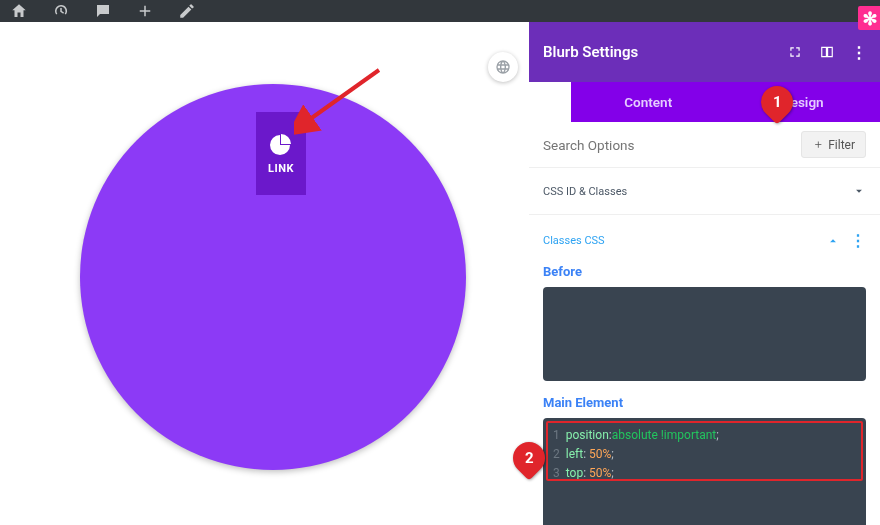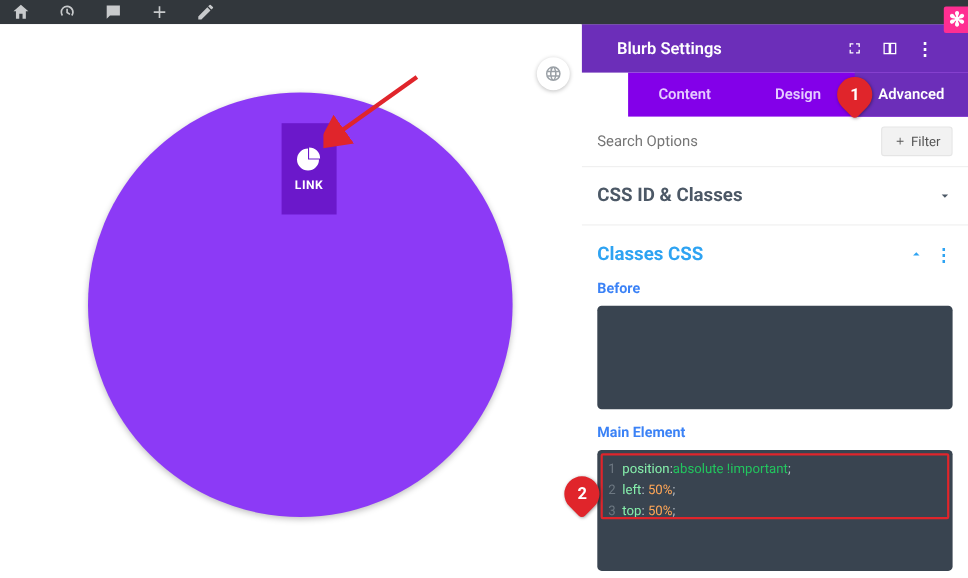--- a/index.html
+++ b/index.html
@@ -20,38 +20,38 @@
     .big-circle { position: absolute; left: 80px; top: 62px; width: 386px; height: 386px; border-radius: 50%; background: #8c3af6; box-shadow: 0 2px 6px rgba(0,0,0,0.25); }
     .blurb-box { position: absolute; left: 256px; top: 90px; width: 50px; height: 83px; background: #6b18cb; display: flex; flex-direction: column; align-items: center; justify-content: center; }
     .blurb-icon { width: 24px; height: 24px; margin-bottom: 6px; }
     .blurb-icon svg { width: 24px; height: 24px; fill: #fff; }
     .blurb-text { color: #fff; font-size: 11px; font-weight: 700; letter-spacing: 0.5px; }
     
     .arrow { position: absolute; pointer-events: none; }
     
     
     .panel { width: 352px; background: #fff; border-left: 1px solid transparent; display: flex; flex-direction: column; }
-    .panel-head { background: #6c2eb9; color: #fff; height: 44px; display: flex; align-items: center; padding: 0 32px; justify-content: space-between; }
+    .panel-head { background: #6c2eb9; color: #fff; height: 60px; display: flex; align-items: center; padding: 0 14px; justify-content: space-between; }
     .panel-title { font-size: 15px; font-weight: 600; }
     .panel-head-icons { display: flex; gap: 18px; align-items: center; }
     .panel-head-icons .hi { width: 14px; height: 14px; display: flex; align-items: center; justify-content: center; }
     .panel-head-icons .hi svg { width: 14px; height: 14px; fill: #fff; }
     .panel-head-icons .dots { font-size: 16px; font-weight: bold; }
     
     .panel-tabs { background: #8300e9; display: flex; align-items: stretch; height: 40px; position: relative; margin-left: 42px; }
     .tab { flex: 1; display: flex; align-items: center; justify-content: center; color: #e5ccff; font-size: 13.5px; font-weight: 600; cursor: pointer; }
     .tab.active { background: #6c2eb9; color: #fff; }
     
     .search-row { height: 46px; display: flex; align-items: center; padding: 0 14px; border-bottom: 1px solid #efefef; gap: 8px; }
     .search-row .sinput { flex: 1; border: none; outline: none; font-size: 13.5px; color: #a0a3a8; }
     .filter-btn { background: #f2f2f2; border: 1px solid #e5e5e5; border-radius: 3px; padding: 4px 10px; font-size: 12px; color: #555; display: flex; align-items: center; gap: 4px; cursor: pointer; }
     
     .section { padding: 16px 14px; border-bottom: 1px solid #efefef; }
     .section-head { display: flex; justify-content: space-between; align-items: center; cursor: pointer; }
-    .section-title { font-size: 17px; font-weight: 700; color: #4c5866; }
+    .section-title { font-size: 11px; font-weight: 400; color: #4c5866; }
     .section-title.open { color: #2ea3f2; }
     .section-toggle { color: #555; display: flex; align-items: center; gap: 10px; }
     .section-toggle svg { width: 14px; height: 14px; fill: #4c5866; }
     .section-toggle.open svg { fill: #2ea3f2; }
     .section-dots { color: #2ea3f2; font-weight: bold; }
     
     .field-label { font-size: 13px; font-weight: 700; color: #3b82f6; margin: 14px 0 8px; }
     .code-box { background: #394450; border-radius: 4px; min-height: 94px; padding: 8px 10px; font-family: "Menlo", "Consolas", monospace; font-size: 12px; line-height: 1.6; color: #aeb8c2; position: relative; }
     .code-box .ln { color: #6d7882; margin-right: 6px; }
     .kw { color: #86efac; }
@@ -139,21 +139,20 @@
               <path d="M3 4h8v16H3zM13 4h8v16h-8z" fill="none" stroke="#fff" stroke-width="2"></path>
             </svg>
           </div>
         <div class="hi dots">⋮</div>
       </div>
     </div>
 
     <div class="panel-tabs">
       <div class="tab">Content</div>
       <div class="tab">Design</div>
-      <div class="tab active">Advanced</div>
       <div class="annot" style="position:absolute; left:190px; top:4px;">
           <span>1</span>
         </div>
     </div>
 
     <div class="search-row">
       <input class="sinput" placeholder="Search Options" style="">
       <div class="filter-btn">＋ <span>Filter</span></div>
     </div>
 

